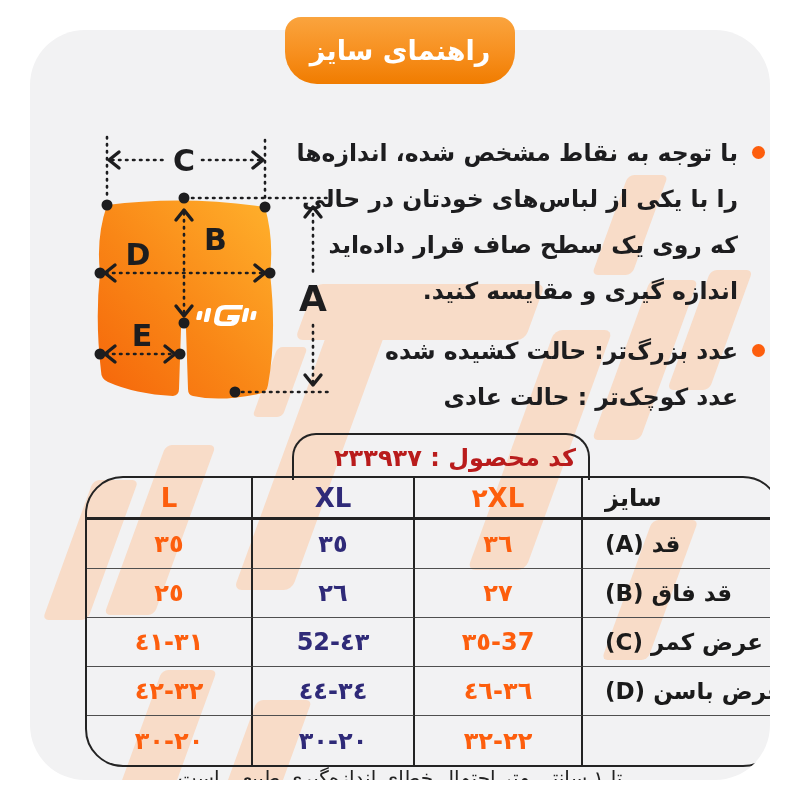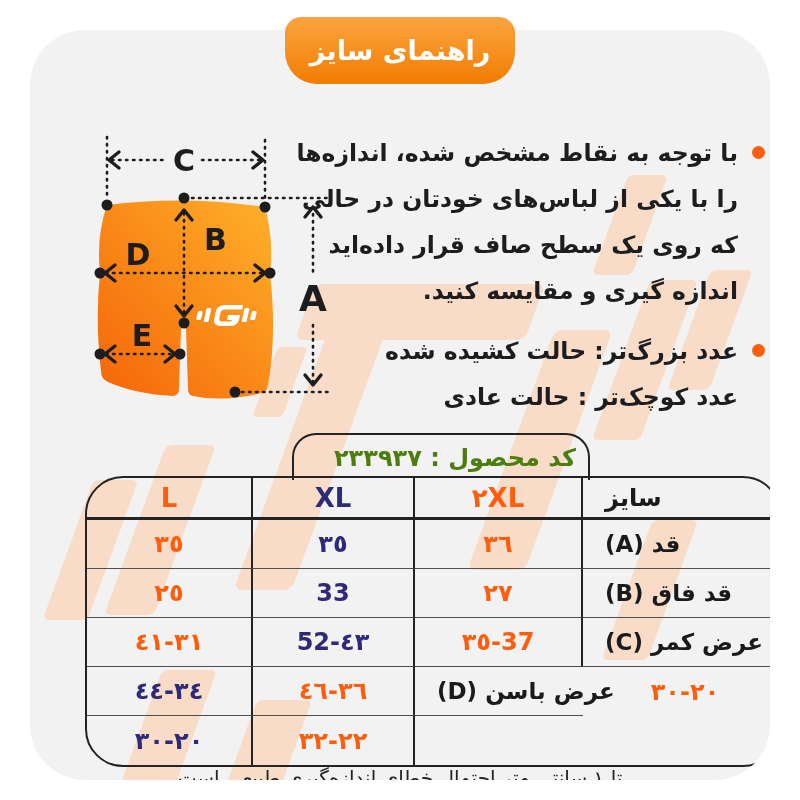--- a/index.html
+++ b/index.html
@@ -38,21 +38,21 @@
     position:absolute;right:-1px;top:16px;width:13px;height:13px;border-radius:50%;
     background:#fd5e0d;
   }
   .bullet-line{font-size:23.5px;font-weight:bold;line-height:46px;white-space:nowrap;}
   
   .code-box{
     position:absolute;left:262px;top:403px;width:294px;height:45px;z-index:2;
     border:2.5px solid #232323;border-bottom:none;border-radius:24px 24px 0 0;
     display:flex;align-items:center;justify-content:center;
   }
-  .code-box span{direction:rtl;font-size:24px;font-weight:bold;color:#4d7c0f;white-space:nowrap;margin-left:28px;}
+  .code-box span{direction:rtl;font-size:24px;font-weight:bold;color:#b91c1c;white-space:nowrap;margin-left:28px;}
   
   .size-table{
     position:absolute;left:55px;top:446px;width:692px;height:287px;z-index:2;
     border:2.5px solid #232323;border-radius:38px;overflow:hidden;
     display:grid;grid-template-columns:166px 162px 168px 1fr;
     grid-template-rows:42px repeat(5,1fr);
   }
   .cell{
     display:flex;align-items:center;justify-content:center;
     font-weight:bold;font-size:24px;
@@ -218,29 +218,30 @@
       <div class="cell th vline c-navy">XL</div>
       <div class="cell th vline c-orange num">٢XL</div>
       <div class="cell th label">سایز</div>
 
       <div class="cell vline hline c-orange num">٣٥</div>
       <div class="cell vline hline c-navy num">٣٥</div>
       <div class="cell vline hline c-orange num">٣٦</div>
       <div class="cell hline label">قد (A)</div>
 
       <div class="cell vline hline c-orange num">٢٥</div>
-      <div class="cell vline hline c-navy num">33</div>
+      <div class="cell vline hline c-navy num">٢٦</div>
       <div class="cell vline hline c-orange num">٢٧</div>
       <div class="cell hline label">قد فاق (B)</div>
 
       <div class="cell vline hline c-orange num">٣١-٤١</div>
       <div class="cell vline hline c-navy num">52-٤٣</div>
       <div class="cell vline hline c-orange num">٣٥-37</div>
       <div class="cell hline label">عرض کمر (C)</div>
 
+      <div class="cell vline hline c-orange num">٣٢-٤٢</div>
       <div class="cell vline hline c-navy num">٣٤-٤٤</div>
       <div class="cell vline hline c-orange num">٣٦-٤٦</div>
       <div class="cell hline label">عرض باسن (D)</div>
 
       <div class="cell vline c-orange num">٢٠-٣٠</div>
       <div class="cell vline c-navy num">٢٠-٣٠</div>
       <div class="cell vline c-orange num">٢٢-٣٢</div>
     </div>
 
     <div class="footer-note">تا ١ سانتی متر احتمال خطای اندازه‌گیری طبیعی است</div>

